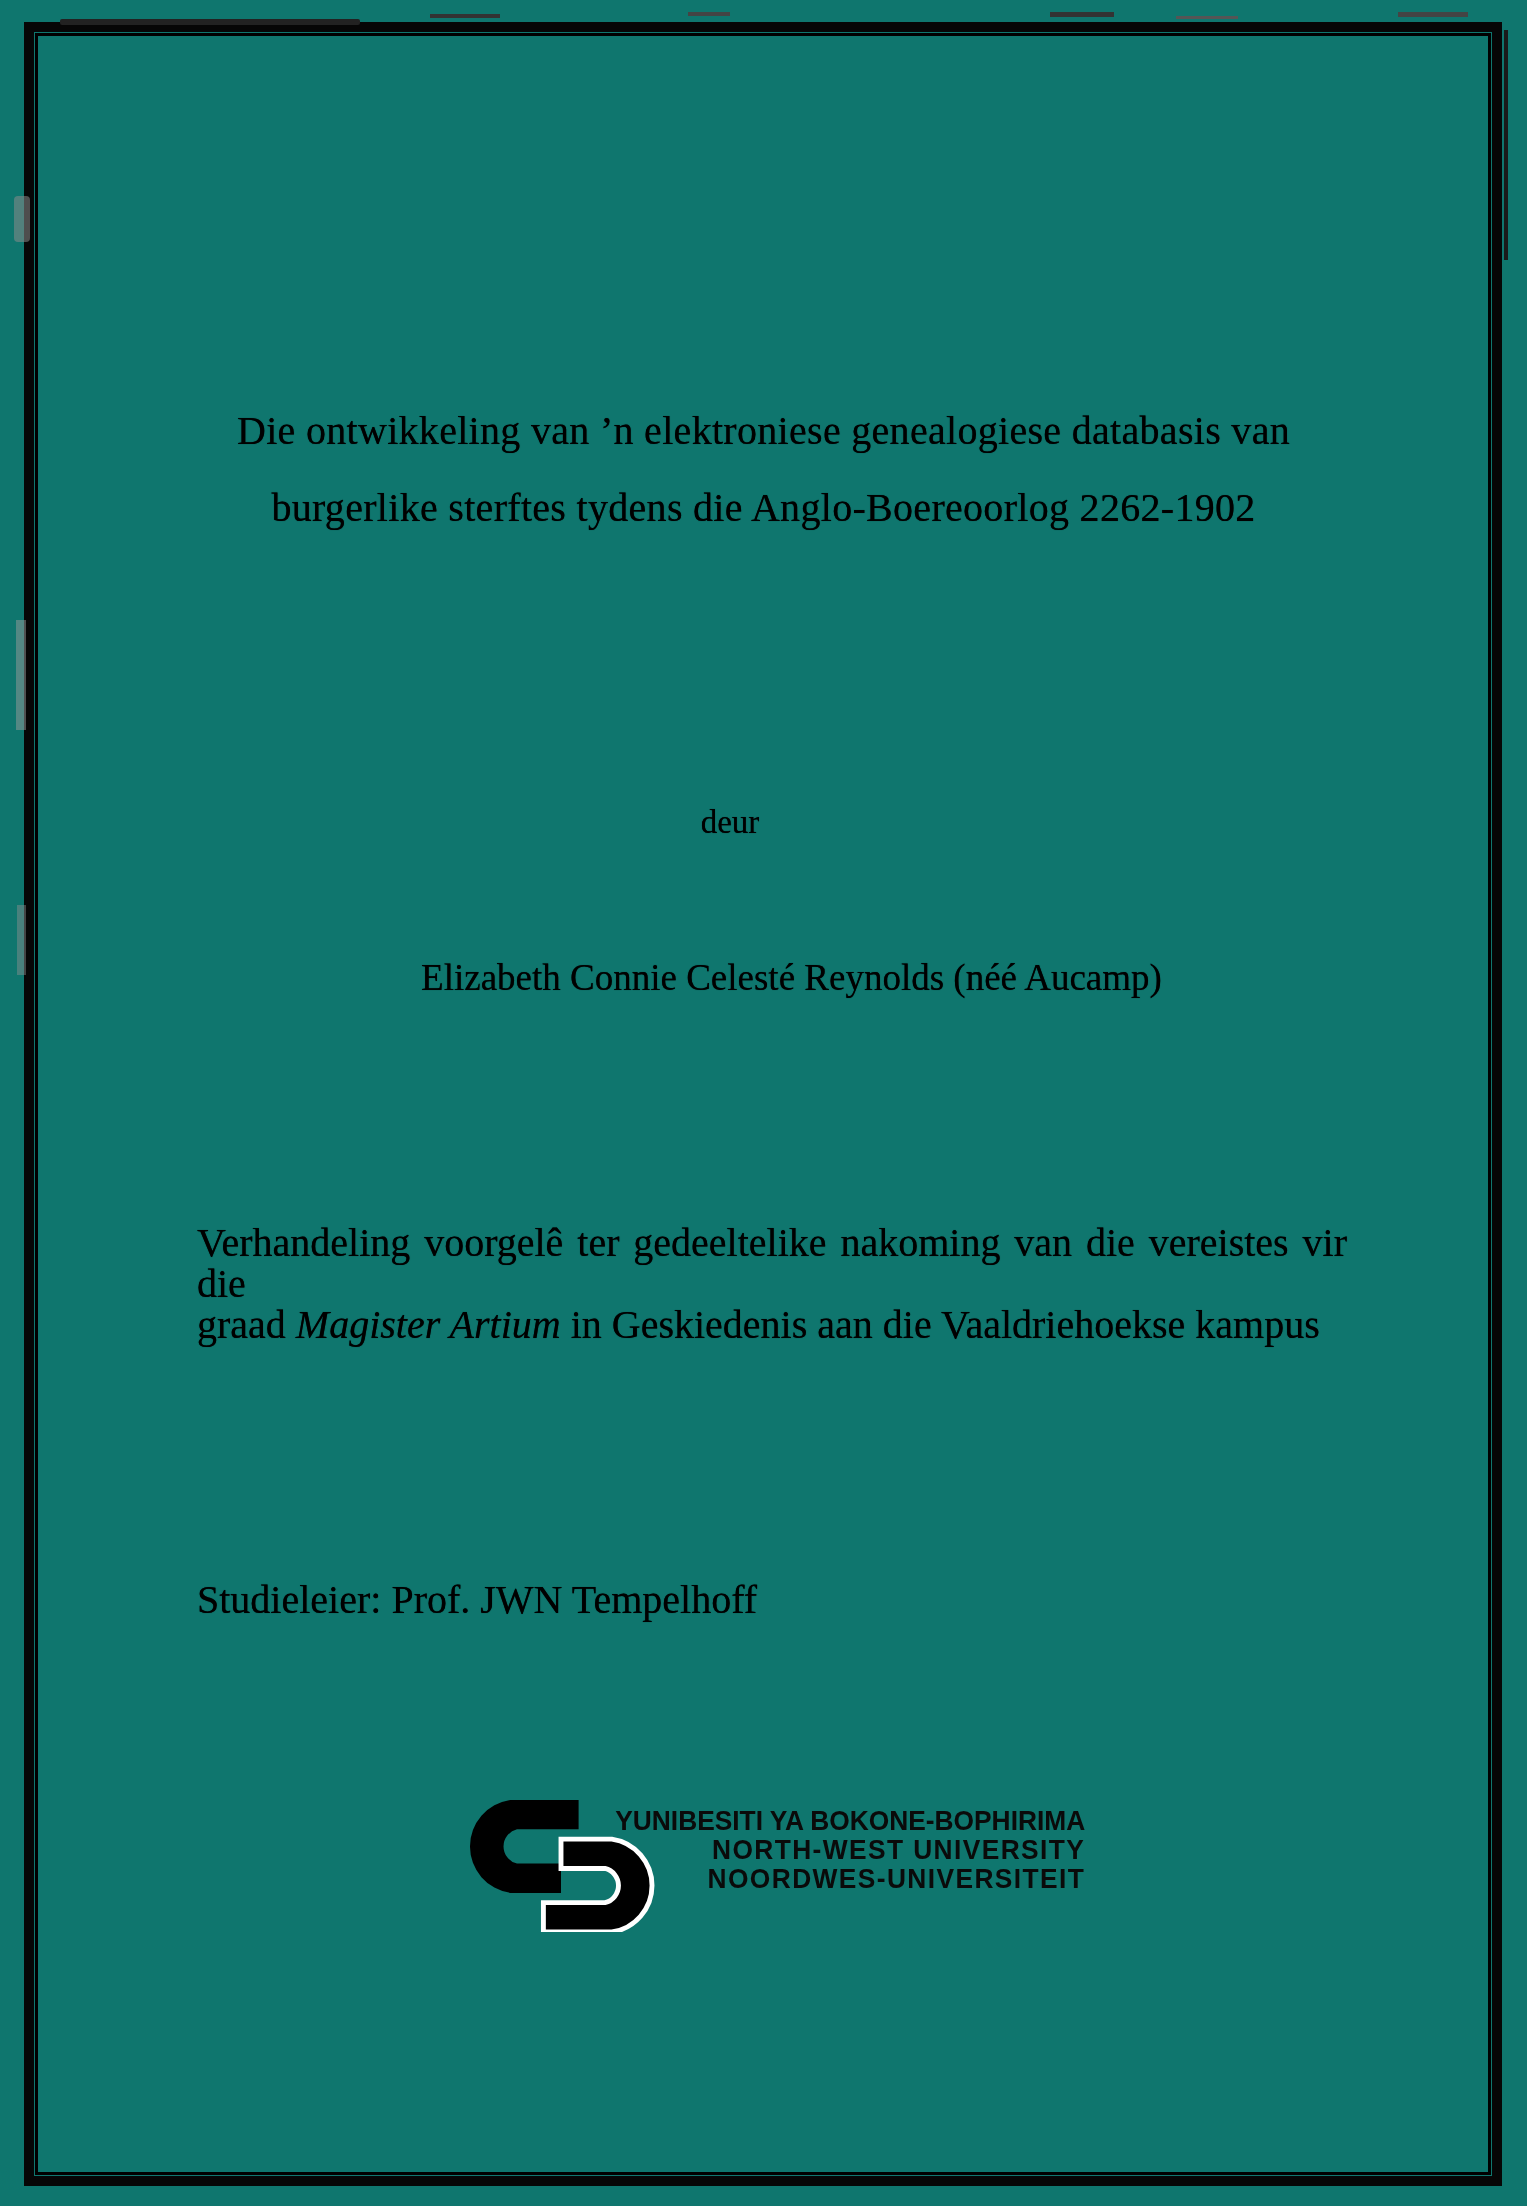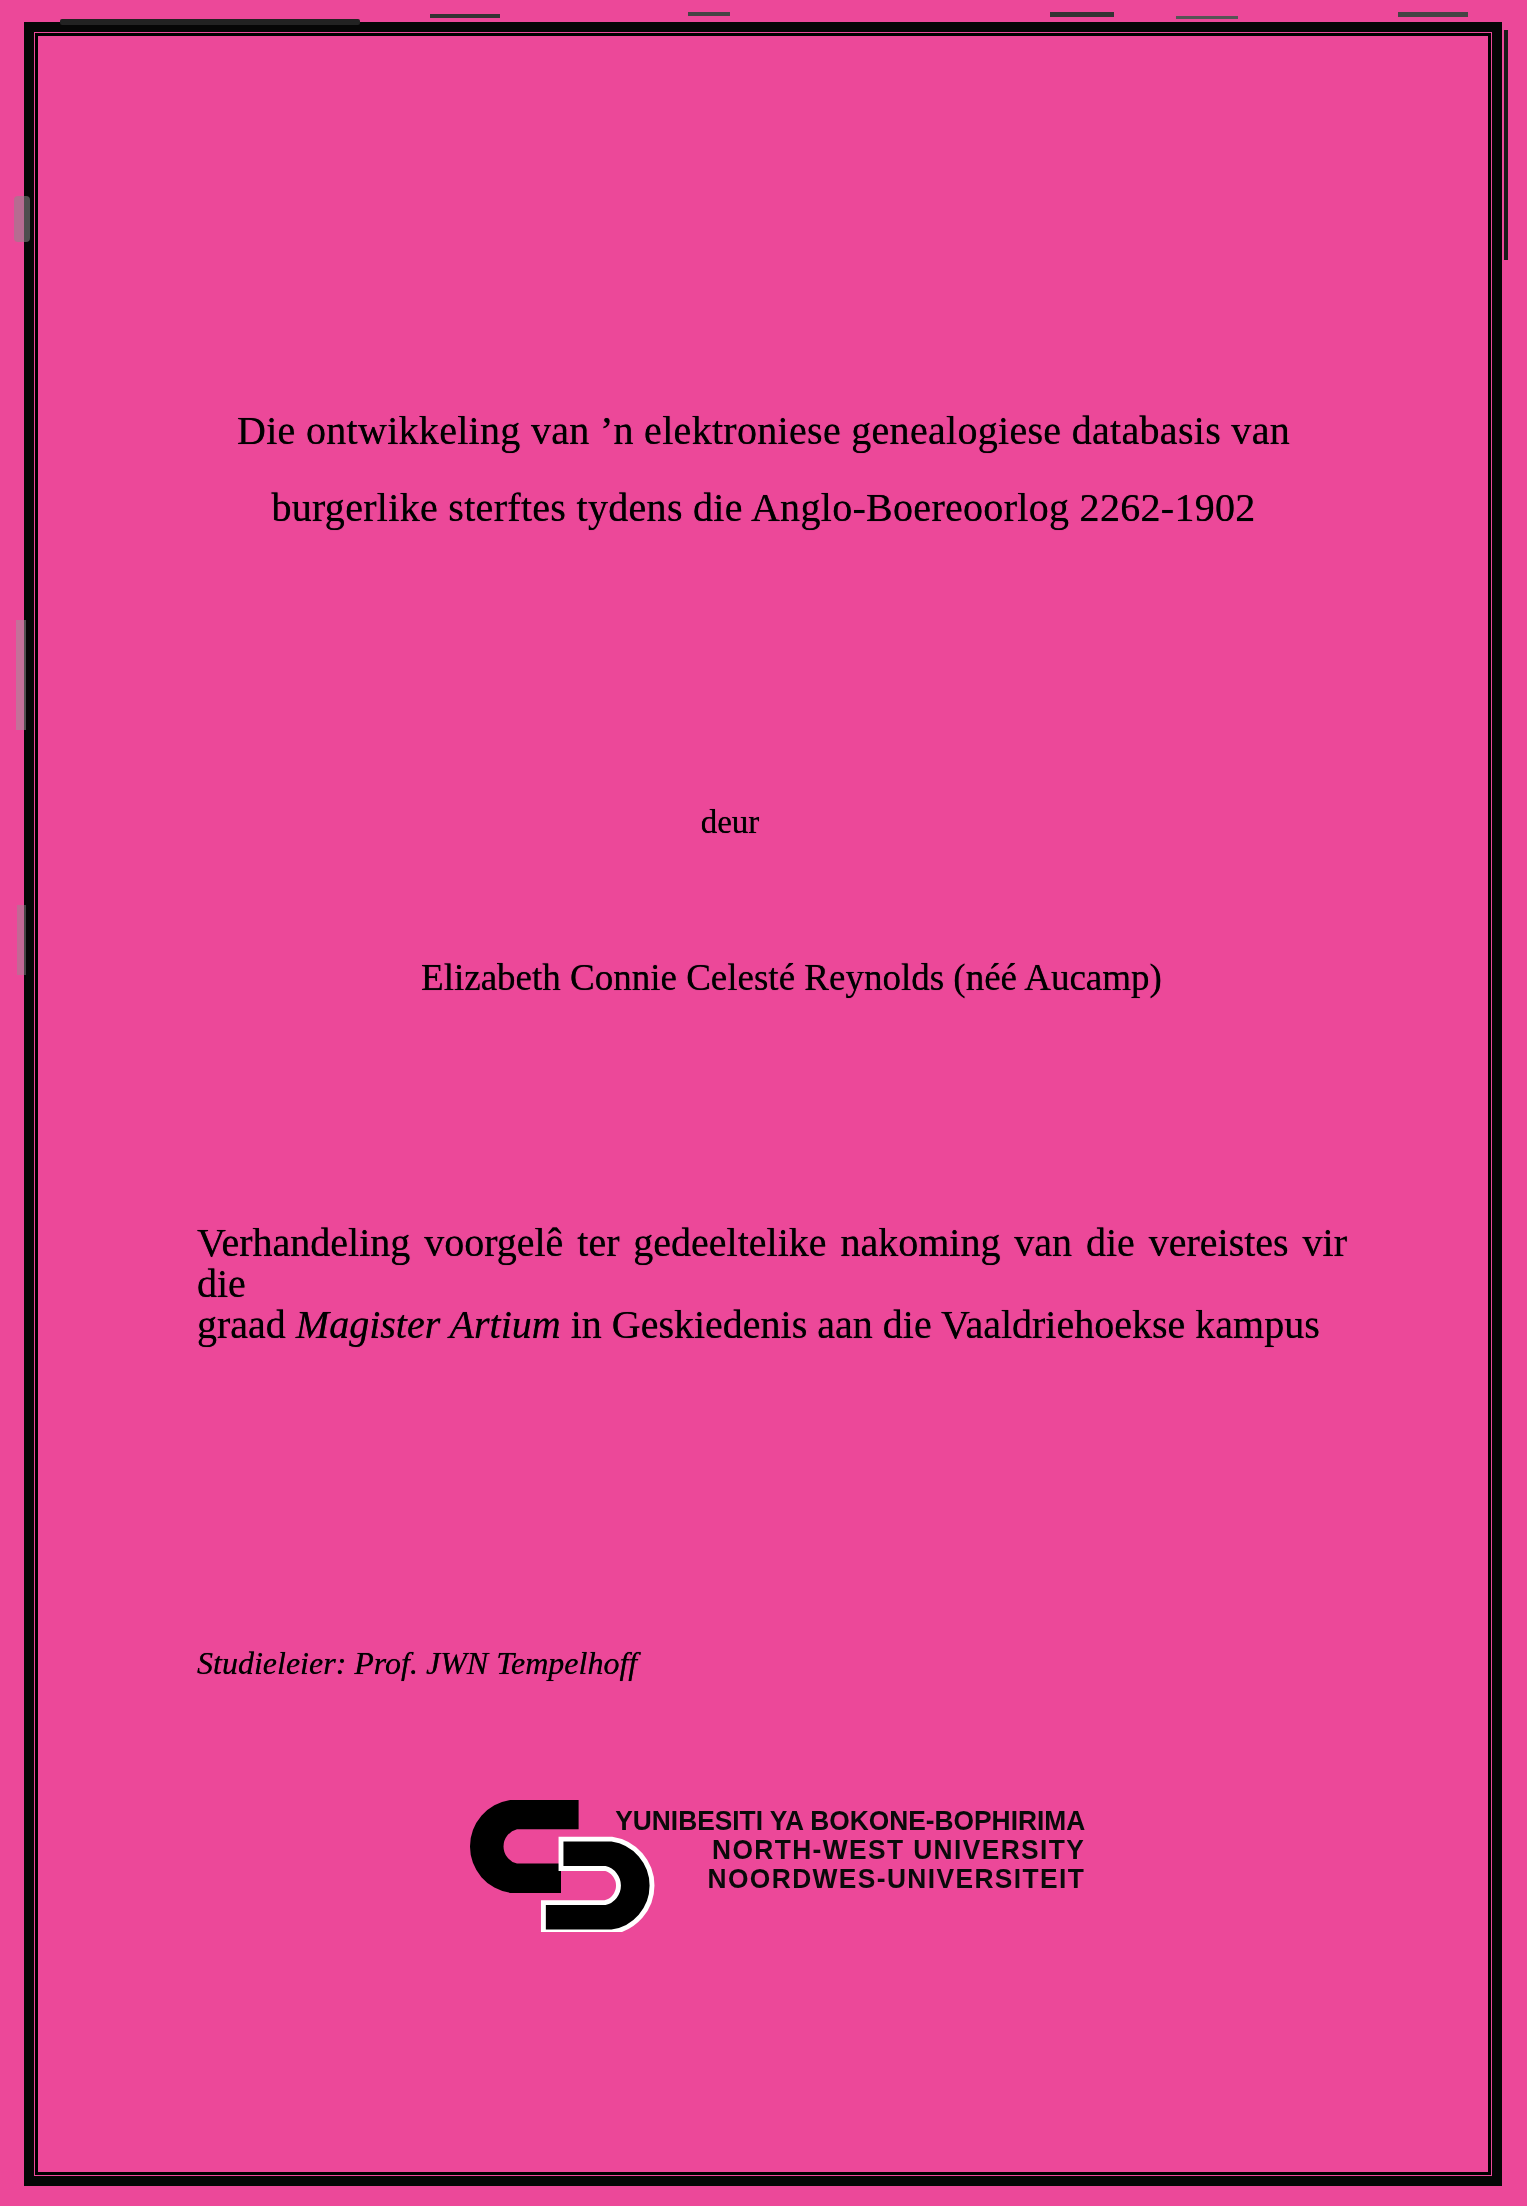--- a/index.html
+++ b/index.html
@@ -1,21 +1,21 @@
 <!DOCTYPE html>
 <html><head>
 <meta charset="utf-8">
 <style>
   html, body { margin: 0; padding: 0; background: #ffffff; }
 
   .scan {
     position: relative;
     width: 1527px;
     height: 2206px;
-    background: #ec4899;
+    background: #0f766e;
     overflow: hidden;
     font-family: "Liberation Serif", "DejaVu Serif", serif;
     color: #000;
   }
 
   
   .frame {
     position: absolute;
     left: 24px; top: 22px;
     width: 1478px; height: 2164px;
@@ -61,22 +61,22 @@
     position: absolute;
     left: 197px; width: 1150px; top: 1222px;
     font-size: 40px; line-height: 41px;
     text-align: left;
   }
   .statement .just { text-align: justify; text-align-last: justify; }
   .it { font-style: italic; }
 
   .supervisor-block {
     position: absolute;
-    left: 197px; top: 1642px;
-    font-size: 32px; line-height: 43px; font-style: italic;
+    left: 197px; top: 1578px;
+    font-size: 40px; line-height: 43px;
   }
 
   .logo {
     position: absolute;
     left: 463px; top: 1796px;
     width: 680px; height: 150px;
   }
   .logo svg {
     position: absolute;
     left: 0; top: 4px;

